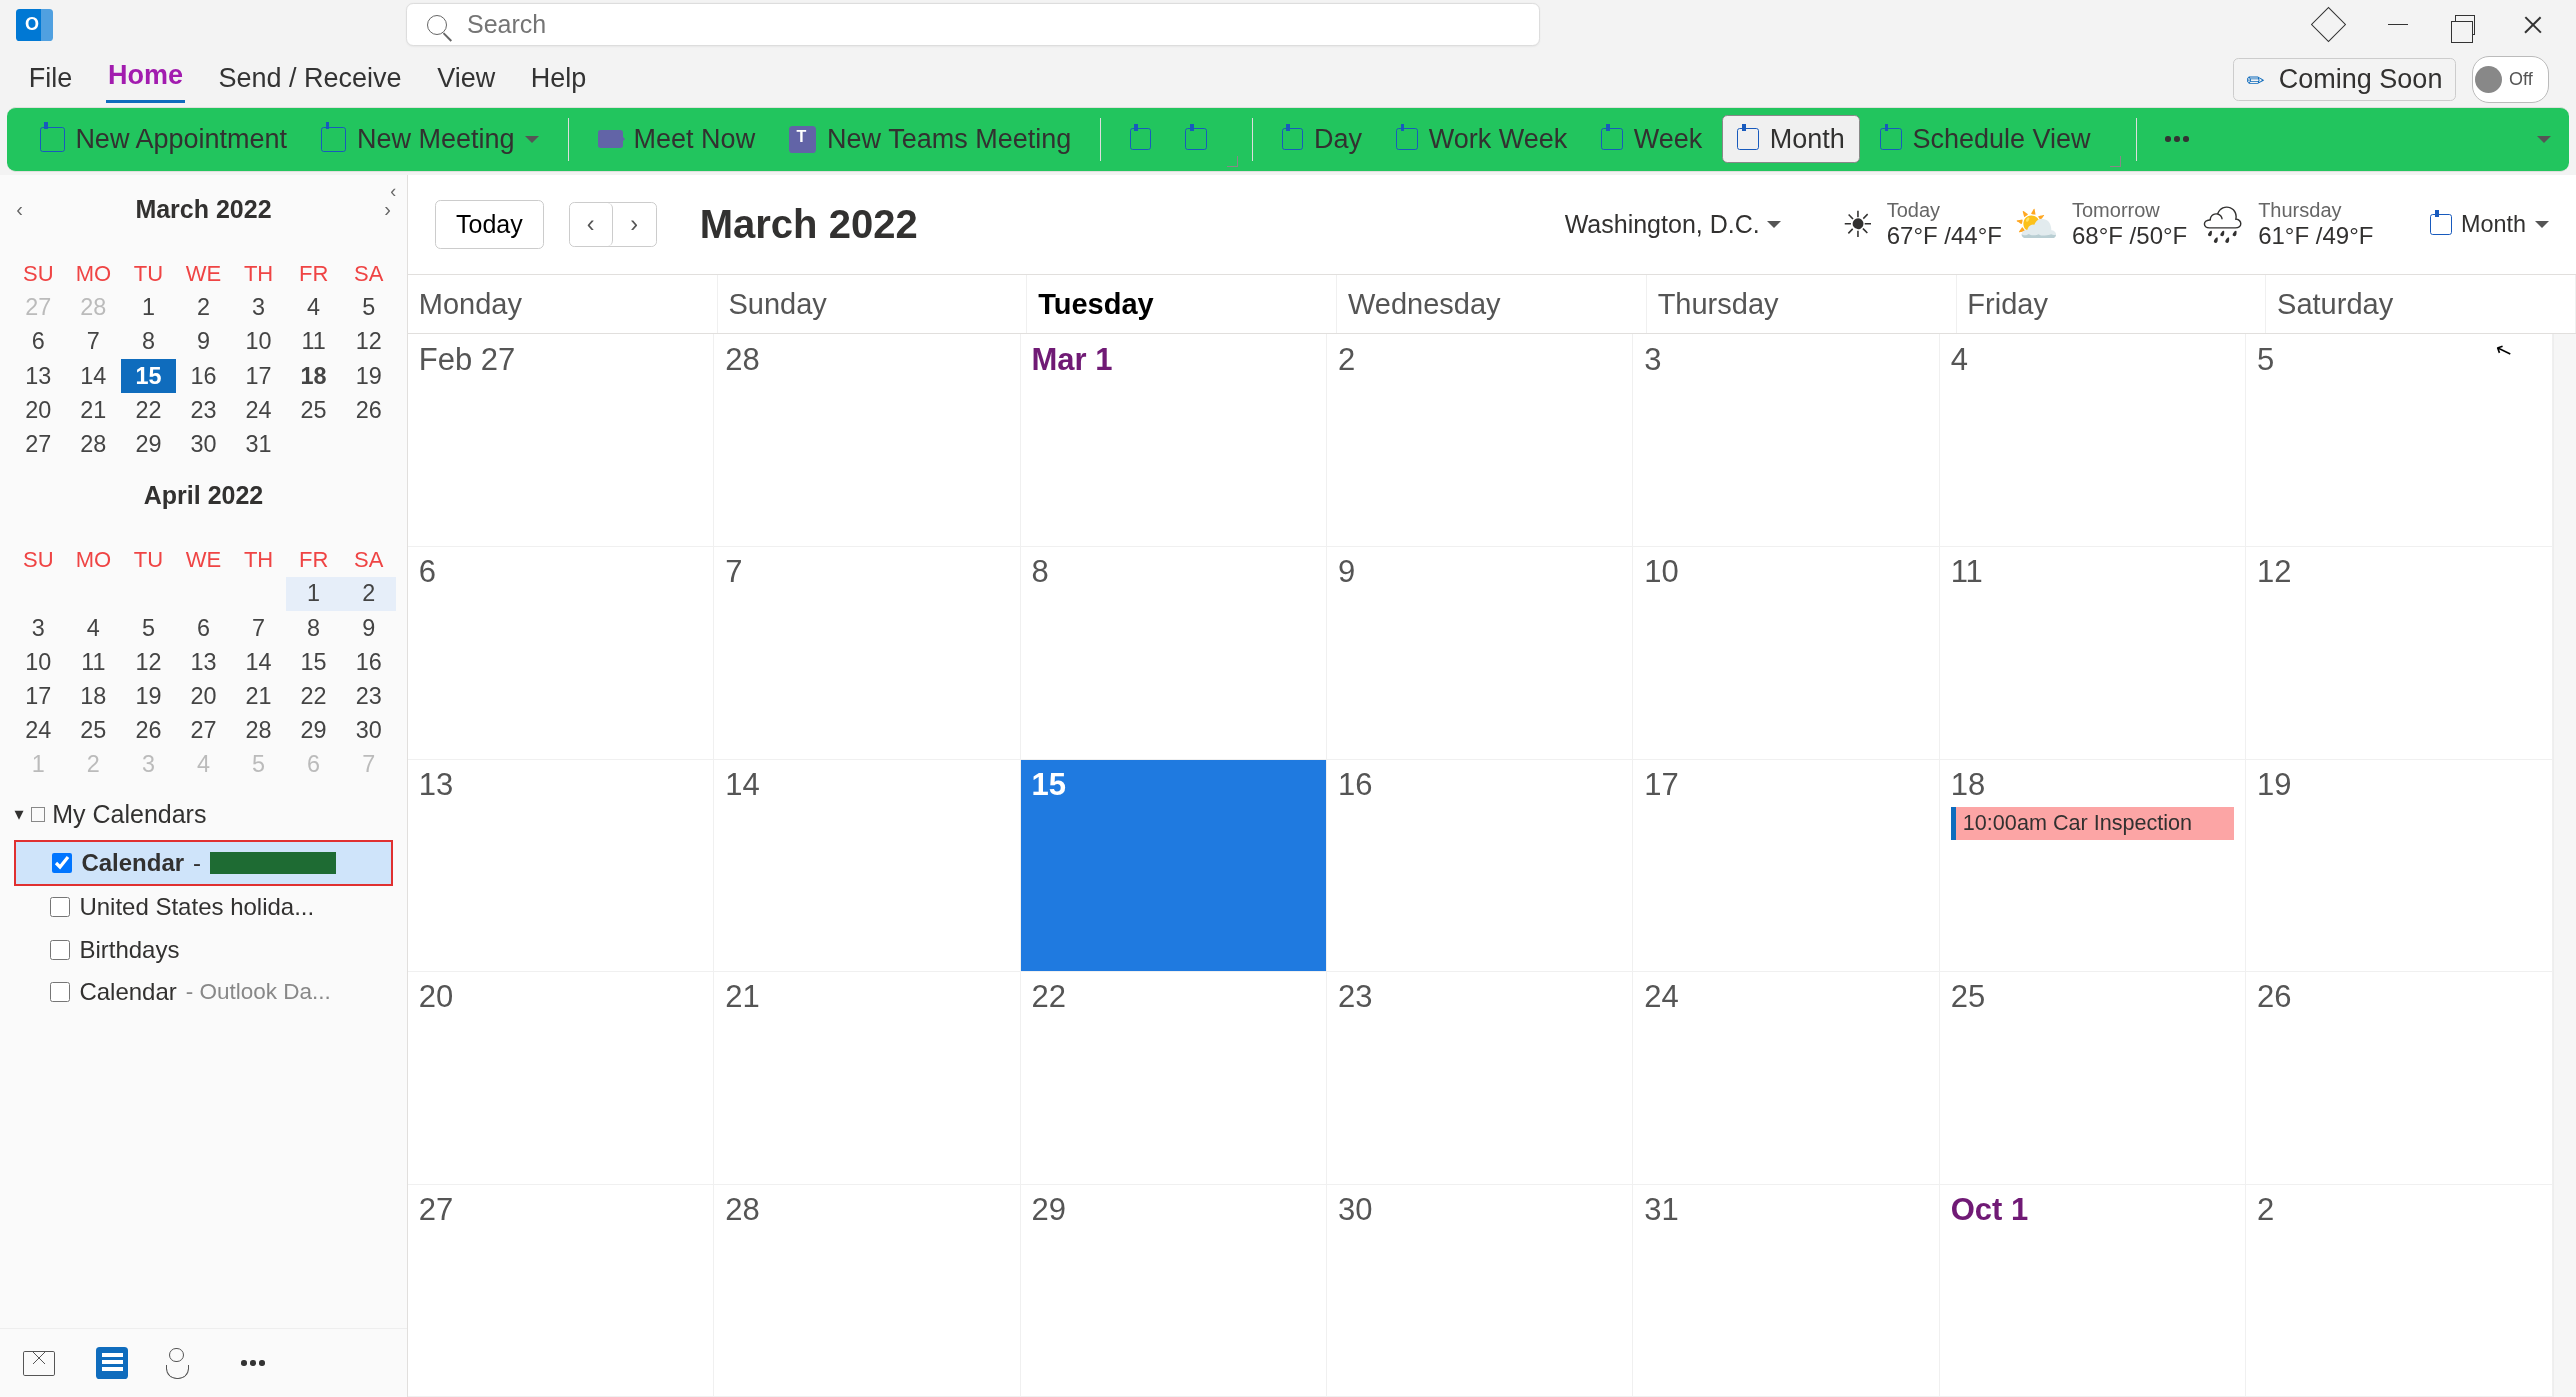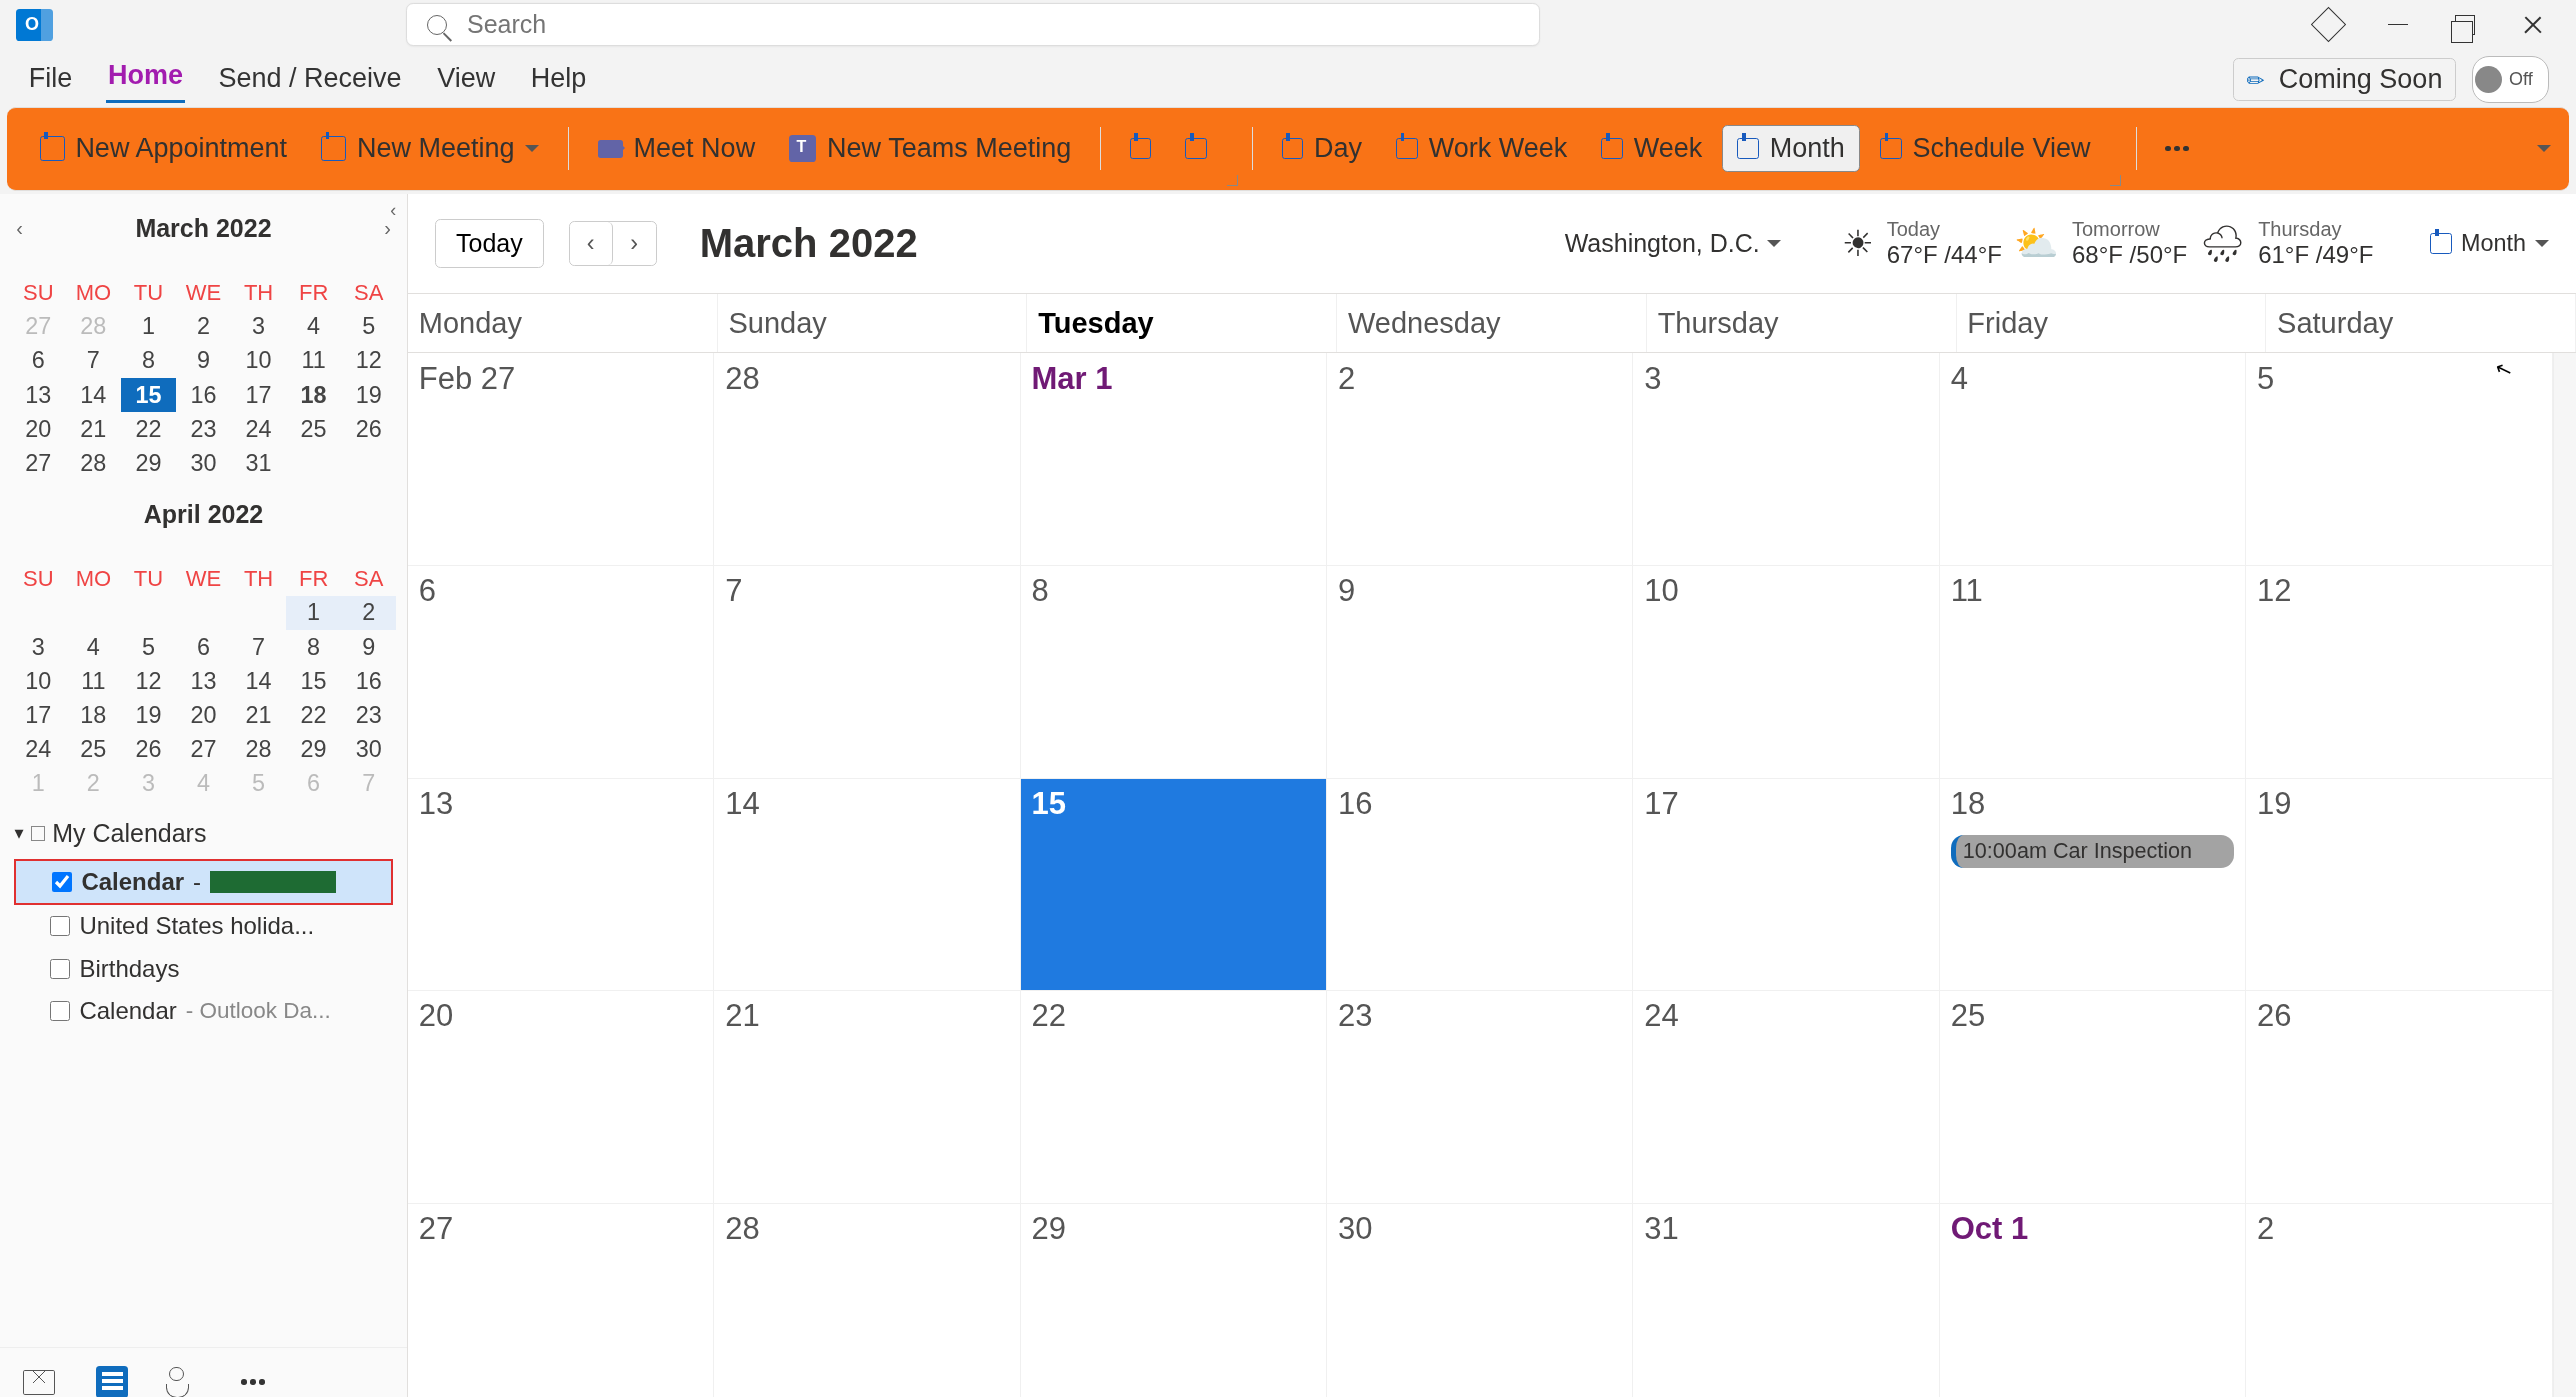--- a/index.html
+++ b/index.html
@@ -29,21 +29,21 @@
 .menubar .menu-item.active { color: #a21caf; border-bottom: 3.6px solid #0f6cbd; font-weight:700; }
 .menubar-right { margin-left: auto; display: flex; align-items: center; gap: 16px; margin-top: 20px; }
 .coming-soon { display:flex; align-items:center; gap:9px; border:0.9px solid #ccc; border-radius:5.4px; padding:5.4px 12.6px; }
 .sparkle-pen { width:23.4px; height:23.4px; position:relative; }
 .sparkle-pen::after{content:"✏";position:absolute;font-size:21.6px;color:#0f6cbd;}
 .toggle-off { width:77px; height:47px; border:0.9px solid #bbb; border-radius:17px; display:flex; align-items:center; padding:1.8px; background:#fff; }
 .toggle-knob { width:27px; height:27px; background:#888; border-radius:50%; }
 .toggle-label { font-size:18px; margin-left:7.2px; color:#555;}
 
 
-.ribbon { height: 84px; background:#f97316; border-top:0.9px solid #e1dfdd; border-bottom:0.9px solid #e1dfdd; display:flex; align-items:center; padding:0 18px; gap:5.4px; margin:3.6px 7.2px; border-radius:9px;}
+.ribbon { height: 65px; background:#22c55e; border-top:0.9px solid #e1dfdd; border-bottom:0.9px solid #e1dfdd; display:flex; align-items:center; padding:0 18px; gap:5.4px; margin:3.6px 7.2px; border-radius:9px;}
 .ribbon .btn { display:flex; align-items:center; gap:10.8px; padding:7.2px 14.4px; font-size:27px; border-radius:5.4px; cursor:pointer; }
 .ribbon .btn.active { border:0.9px solid #888; background:#f0f0f0;}
 .ribbon .sep { width:0.9px; height:43px; background:#ddd; margin:0 9px; }
 .cal-icon { width:25px; height:25px; border:1.8px solid #185abd; border-radius:2.7px; position:relative; }
 .cal-icon::before{content:"";position:absolute;top:-5.4px;left:3.6px;width:3.6px;height:7.2px;background:#185abd;}
 .cal-icon.small{width:21.6px;height:21.6px;}
 .vid-icon{width:25px;height:18px;background:#6264a7;border-radius:2.7px;position:relative;}
 .vid-icon::after{content:"";position:absolute;right:-9px;top:1.8px;border:7.2px solid transparent;border-left-color:#6264a7;}
 .teams-icon{width:27px;height:27px;background:#6264a7;border-radius:3.6px;position:relative;}
 .teams-icon::after{content:"T";color:#fff;font-size:16px;position:absolute;left:7.2px;top:2.7px;font-weight:600;}
@@ -105,21 +105,21 @@
 .dow-row{display:grid;grid-template-columns:repeat(7,1fr);border-top:0.9px solid #e1dfdd;border-bottom:0.9px solid #e1dfdd;}
 .dow-row .dow{padding:12.6px 10.8px;font-size:29px;color:#555;border-right:0.9px solid #f0f0f0;}
 .dow-row .dow.today{font-weight:700;color:#000;}
 
 .grid{flex:1;display:grid;grid-template-columns:repeat(7,1fr);grid-auto-rows:1fr;position:relative;}
 .cell{border-right:0.9px solid #f0f0f0;border-bottom:0.9px solid #f0f0f0;padding:7.2px 10.8px;position:relative;}
 .cell .num{font-size:31px;color:#555;}
 .cell .num.bold{font-weight:700;color:#701a75;}
 .cell.selected{background:#1f7ae0;}
 .cell.selected .num{color:#fff;font-weight:600;}
-.event{margin-top:13px;background:#a3a3a3;border-left:5.4px solid #0f6cbd;padding:3.6px 7.2px;font-size:21.6px;white-space:nowrap;overflow:hidden;text-overflow:ellipsis;border-radius:13px;}
+.event{margin-top:4px;background:#fca5a5;border-left:5.4px solid #0f6cbd;padding:3.6px 7.2px;font-size:21.6px;white-space:nowrap;overflow:hidden;text-overflow:ellipsis;}
 .scroll-gutter{width:23.4px;background:#f6f6f6;border-left:0.9px solid #eee;}
 .grid-wrap{display:flex;flex:1;}
 
 .cursor-arrow{position:absolute;right:41px;top:3.6px;font-size:20px;color:#000;transform:rotate(-20deg);}
 </style>
 </head>
 <body>
 
 <div class="titlebar">
   <div class="app-icon">O</div>

